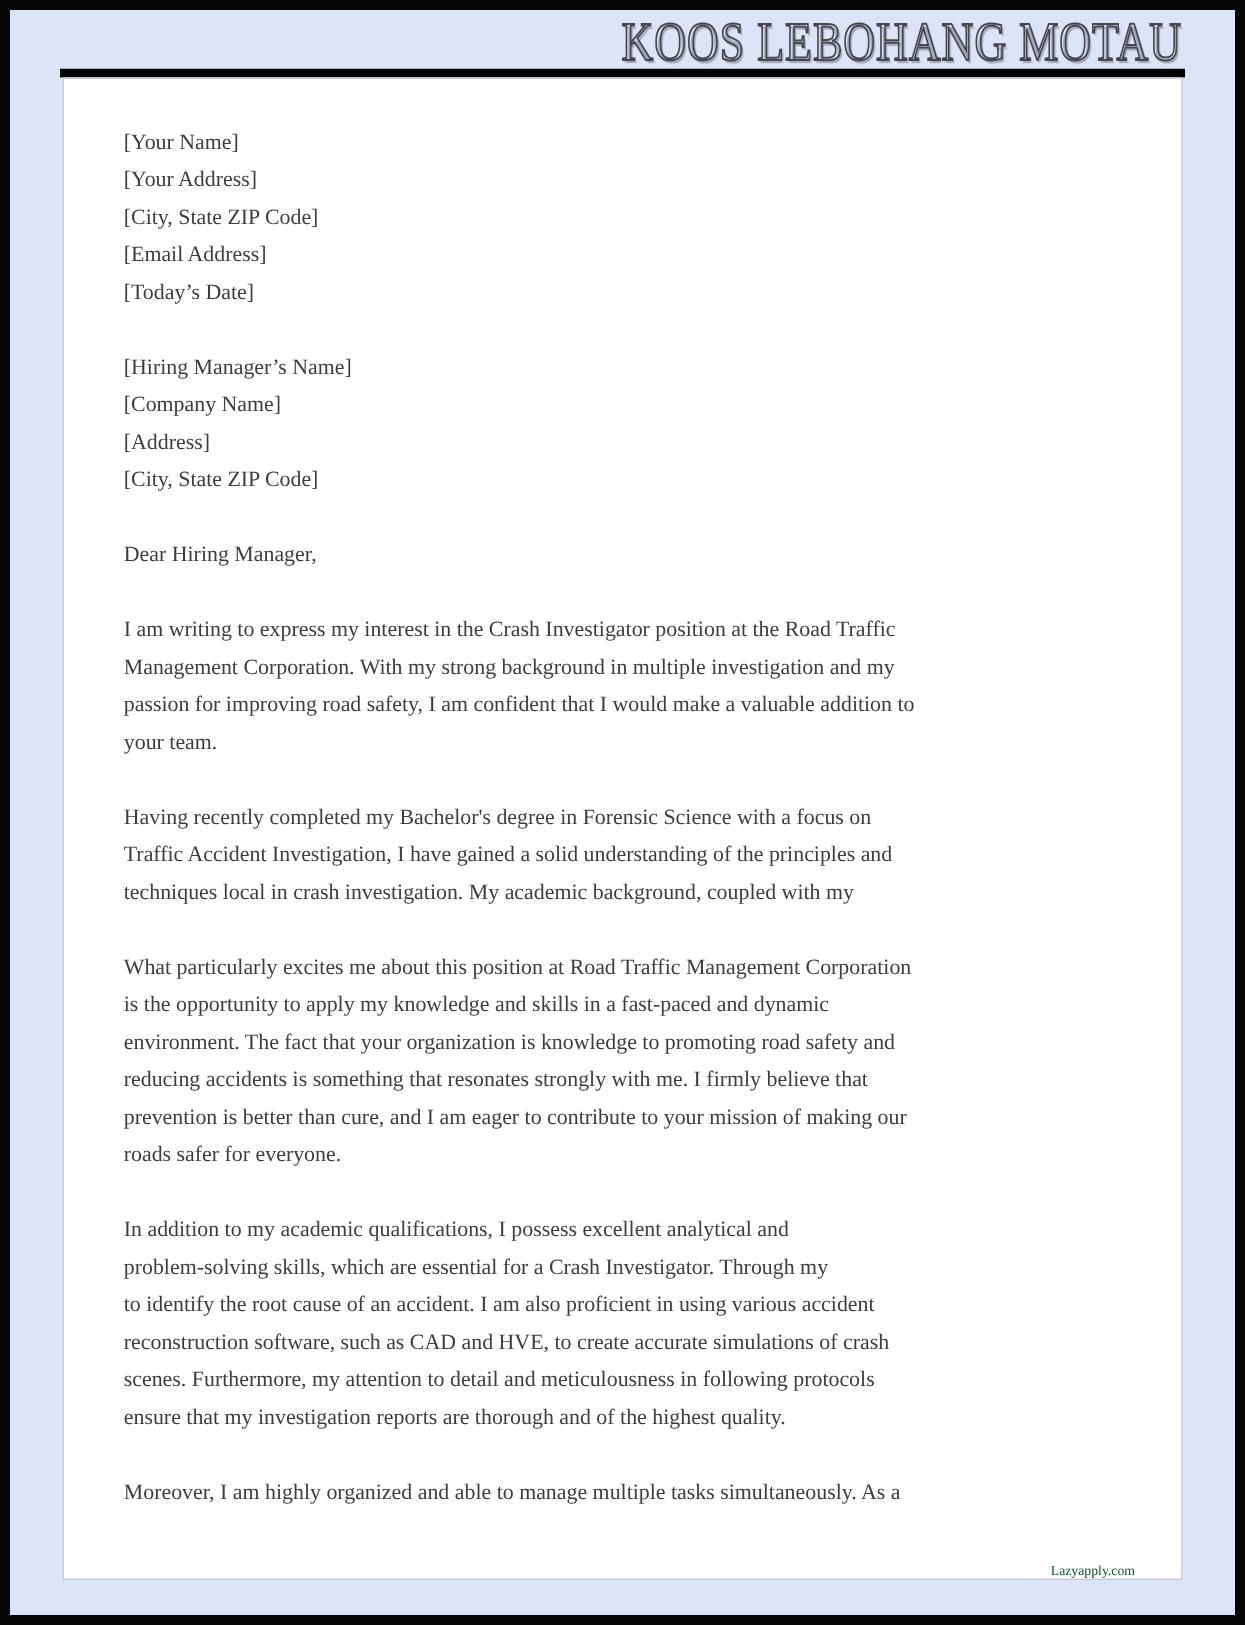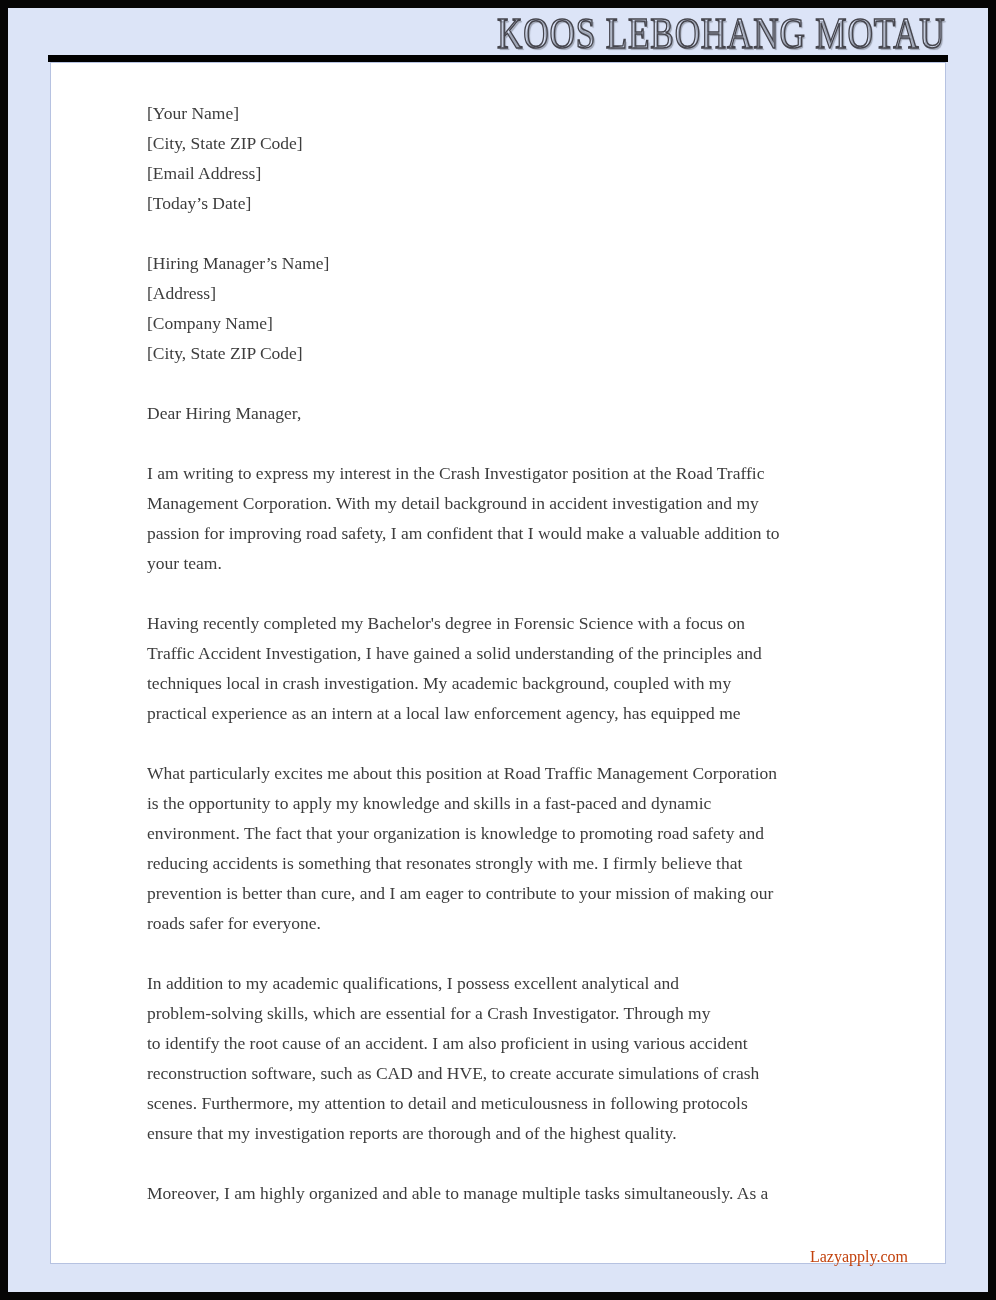--- a/index.html
+++ b/index.html
@@ -56,71 +56,70 @@
     width: 795px;
     color: #3d3d3d;
     font-size: 17.5px;
   }
   .block {
     margin: 0 0 30px 0;
   }
   .line {
     line-height: 30px;
     white-space: pre;
-    margin-left: 48px;
   }
   .watermark {
     position: absolute;
     top: 1241px;
     right: 80px;
-    font-size: 16px;
+    font-size: 11px;
     line-height: 16px;
-    color: #c2410c;
+    color: #14532d;
   }
 </style>
 </head>
 <body>
 
 <div class="frame">
 
   <h1 class="title">KOOS LEBOHANG MOTAU</h1>
 
   <div class="rule"></div>
 
   <div class="page"></div>
 
   <div class="letter">
     <div class="block">
         <div class="line">[Your Name]</div>
+        <div class="line">[Your Address]</div>
         <div class="line">[City, State ZIP Code]</div>
         <div class="line">[Email Address]</div>
         <div class="line">[Today’s Date]</div>
       </div>
 
     <div class="block">
         <div class="line">[Hiring Manager’s Name]</div>
+        <div class="line">[Company Name]</div>
         <div class="line">[Address]</div>
-        <div class="line">[Company Name]</div>
         <div class="line">[City, State ZIP Code]</div>
       </div>
 
     <div class="block line">Dear Hiring Manager,</div>
 
     <div class="block">
         <div class="line">I am writing to express my interest in the Crash Investigator position at the Road Traffic</div>
-        <div class="line">Management Corporation. With my detail background in accident investigation and my</div>
+        <div class="line">Management Corporation. With my strong background in multiple investigation and my</div>
         <div class="line">passion for improving road safety, I am confident that I would make a valuable addition to</div>
         <div class="line">your team.</div>
       </div>
 
     <div class="block">
         <div class="line">Having recently completed my Bachelor's degree in Forensic Science with a focus on</div>
         <div class="line">Traffic Accident Investigation, I have gained a solid understanding of the principles and</div>
         <div class="line">techniques local in crash investigation. My academic background, coupled with my</div>
-        <div class="line">practical experience as an intern at a local law enforcement agency, has equipped me</div>
       </div>
 
     <div class="block">
         <div class="line">What particularly excites me about this position at Road Traffic Management Corporation</div>
         <div class="line">is the opportunity to apply my knowledge and skills in a fast-paced and dynamic</div>
         <div class="line">environment. The fact that your organization is knowledge to promoting road safety and</div>
         <div class="line">reducing accidents is something that resonates strongly with me. I firmly believe that</div>
         <div class="line">prevention is better than cure, and I am eager to contribute to your mission of making our</div>
         <div class="line">roads safer for everyone.</div>
       </div>

